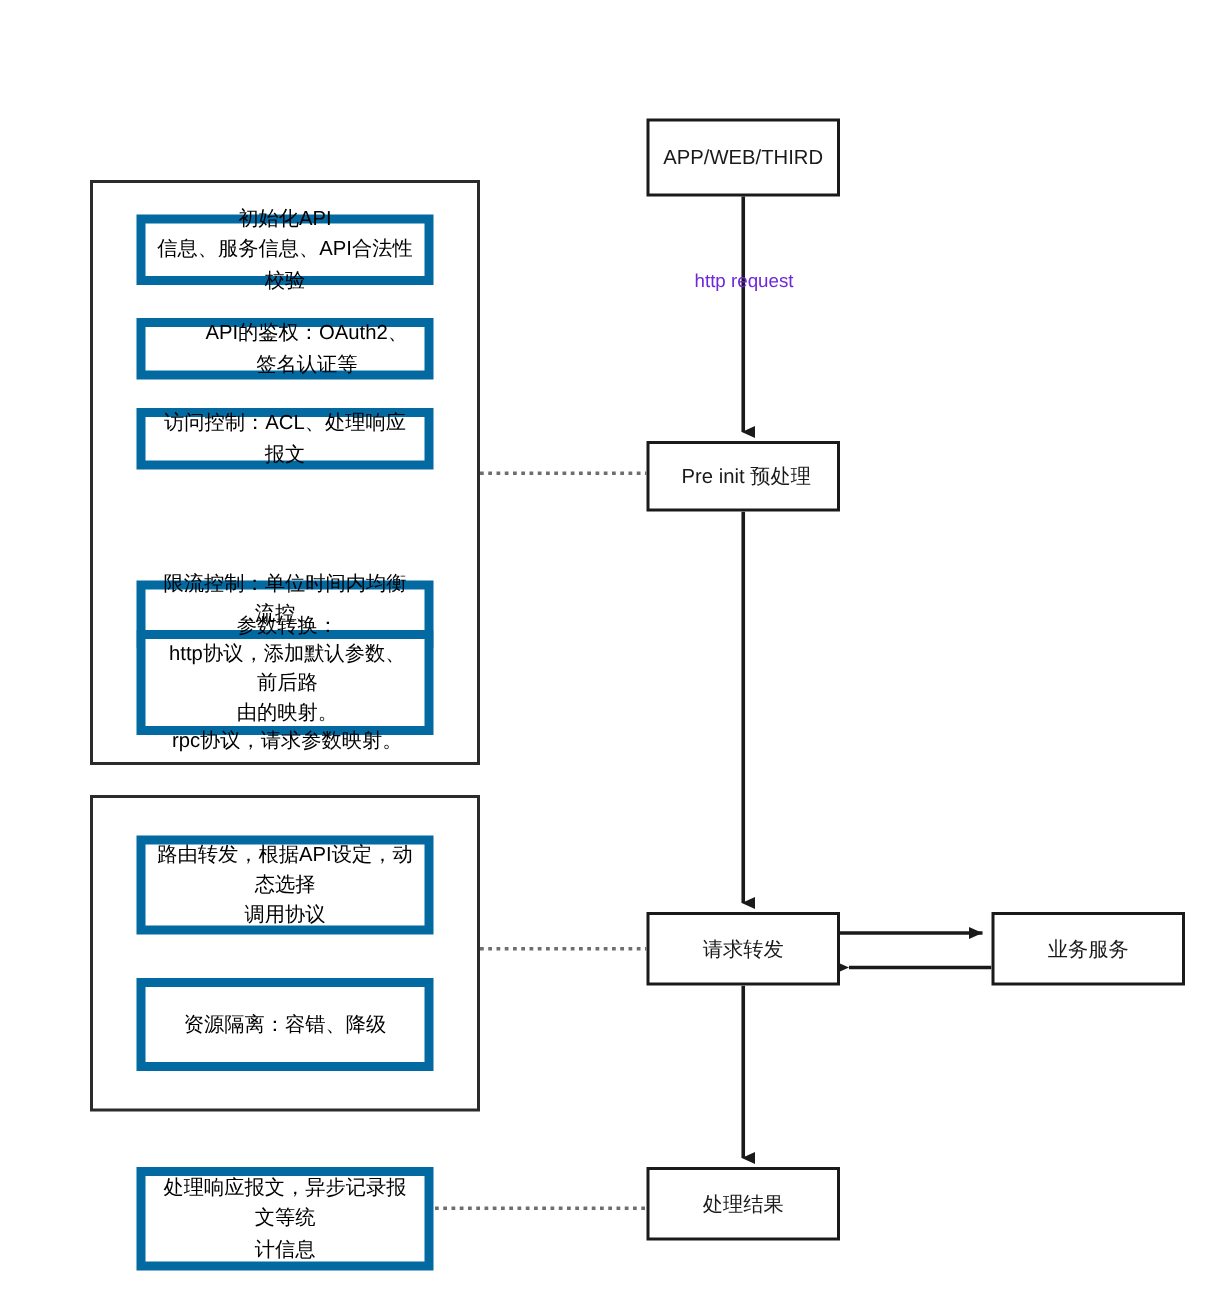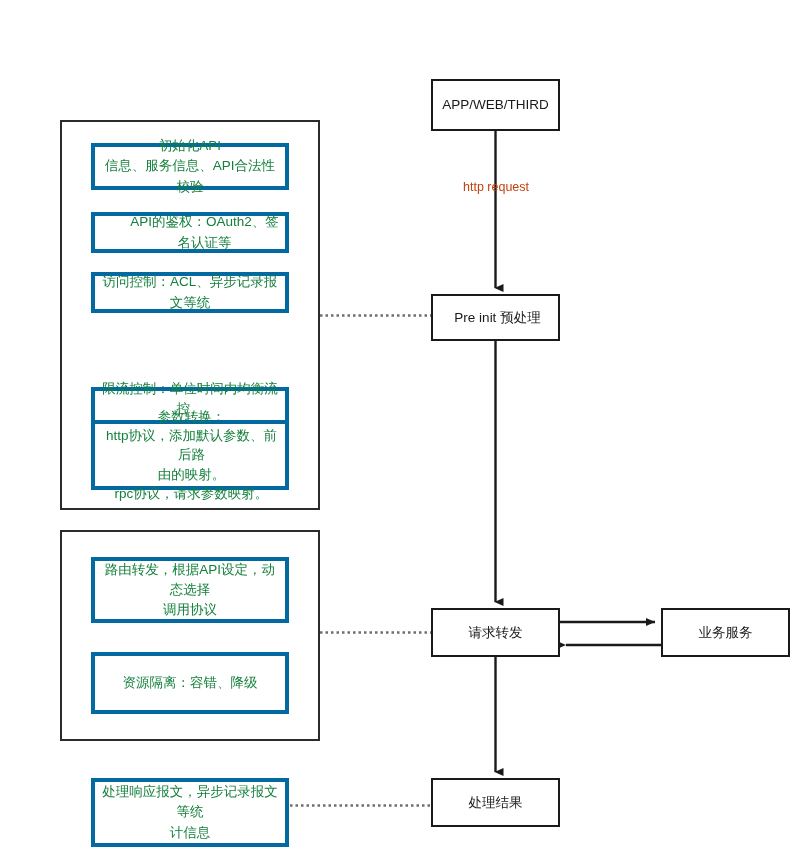--- a/index.html
+++ b/index.html
@@ -32,42 +32,42 @@
   }
   .group {
     position: absolute;
     box-sizing: border-box;
     border: 2px solid #2b2b2b;
     background: #ffffff;
   }
   .inner-node {
     position: absolute;
     box-sizing: border-box;
-    border: 4px solid #0369a1;
+    border: 6px solid #0369a1;
     background: #ffffff;
     display: flex;
     align-items: center;
     justify-content: center;
     text-align: center;
-    color: #15803d;
+    color: #000000;
     font-size: 13.5px;
     line-height: 1.5;
     white-space: pre-line;
     padding: 3px 6px;
   }
   .inner-node.left-align {
     justify-content: flex-start;
     text-align: center;
     padding-left: 9px;
     line-height: 1.42;
   }
   .edge-label {
     position: absolute;
     font-size: 12.5px;
-    color: #c2410c;
+    color: #6d28d9;
     white-space: nowrap;
   }
   svg.wires {
     position: absolute;
     left: 0;
     top: 0;
     width: 810px;
     height: 867px;
     pointer-events: none;
   }
@@ -136,21 +136,21 @@
   <div class="inner-node" style="left:91px; top:143px; width:198px; height:47px;">
     <span>初始化API
 信息、服务信息、API合法性校验</span>
   </div>
 
   <div class="inner-node" style="left:91px; top:212px; width:198px; height:41px;padding-left:35px;">
     <span>API的鉴权：OAuth2、签名认证等</span>
   </div>
 
   <div class="inner-node" style="left:91px; top:272px; width:198px; height:41px;">
-    <span>访问控制：ACL、异步记录报文等统</span>
+    <span>访问控制：ACL、处理响应报文</span>
   </div>
 
   <div class="inner-node" style="left:91px; top:350px; width:198px; height:45px;margin-top:37px;">
     <span>限流控制：单位时间内均衡流控、
 频率次数限制</span>
   </div>
 
   <div class="inner-node left-align" style="left:91px; top:420px; width:198px; height:70px;">
     <span>参数转换：
 http协议，添加默认参数、前后路

